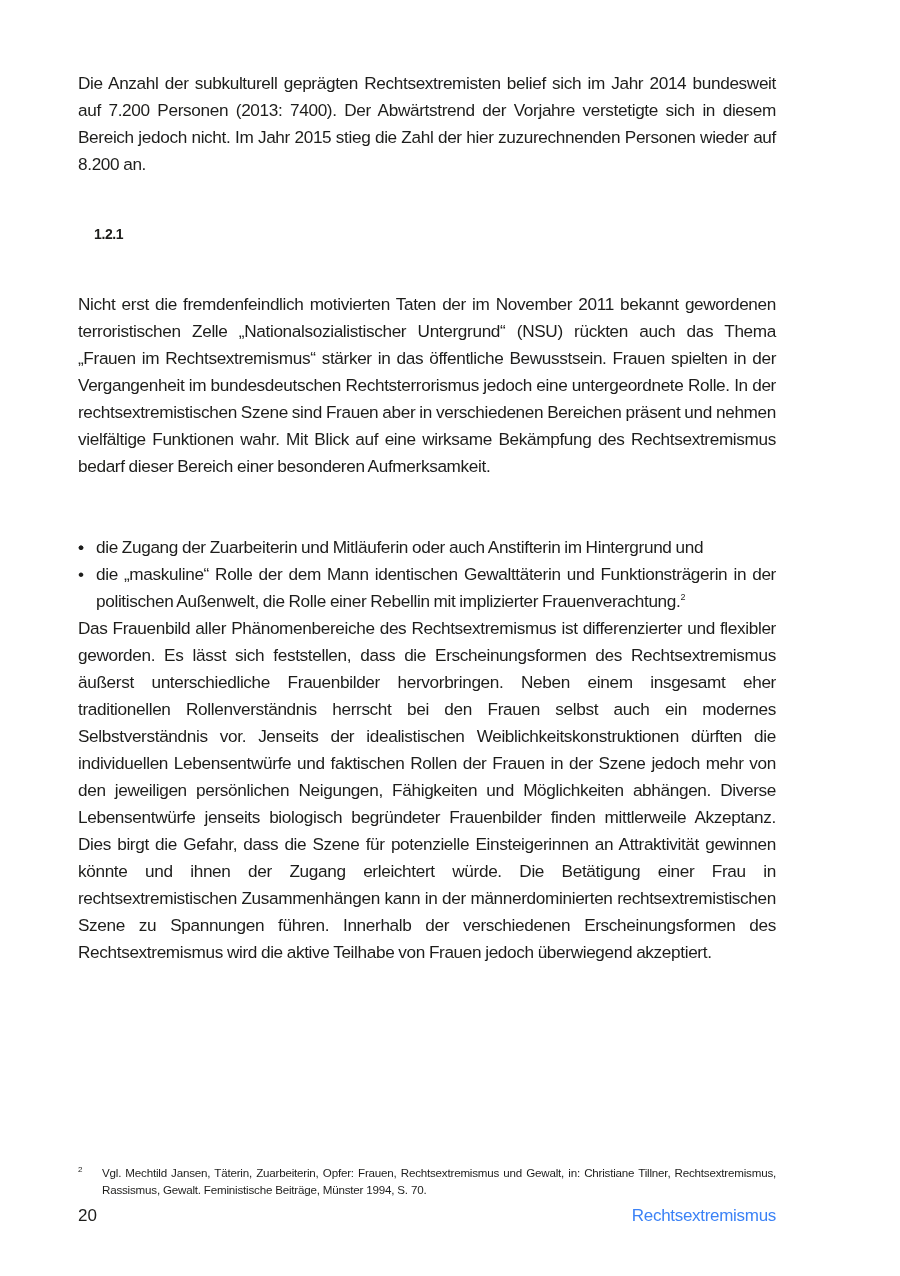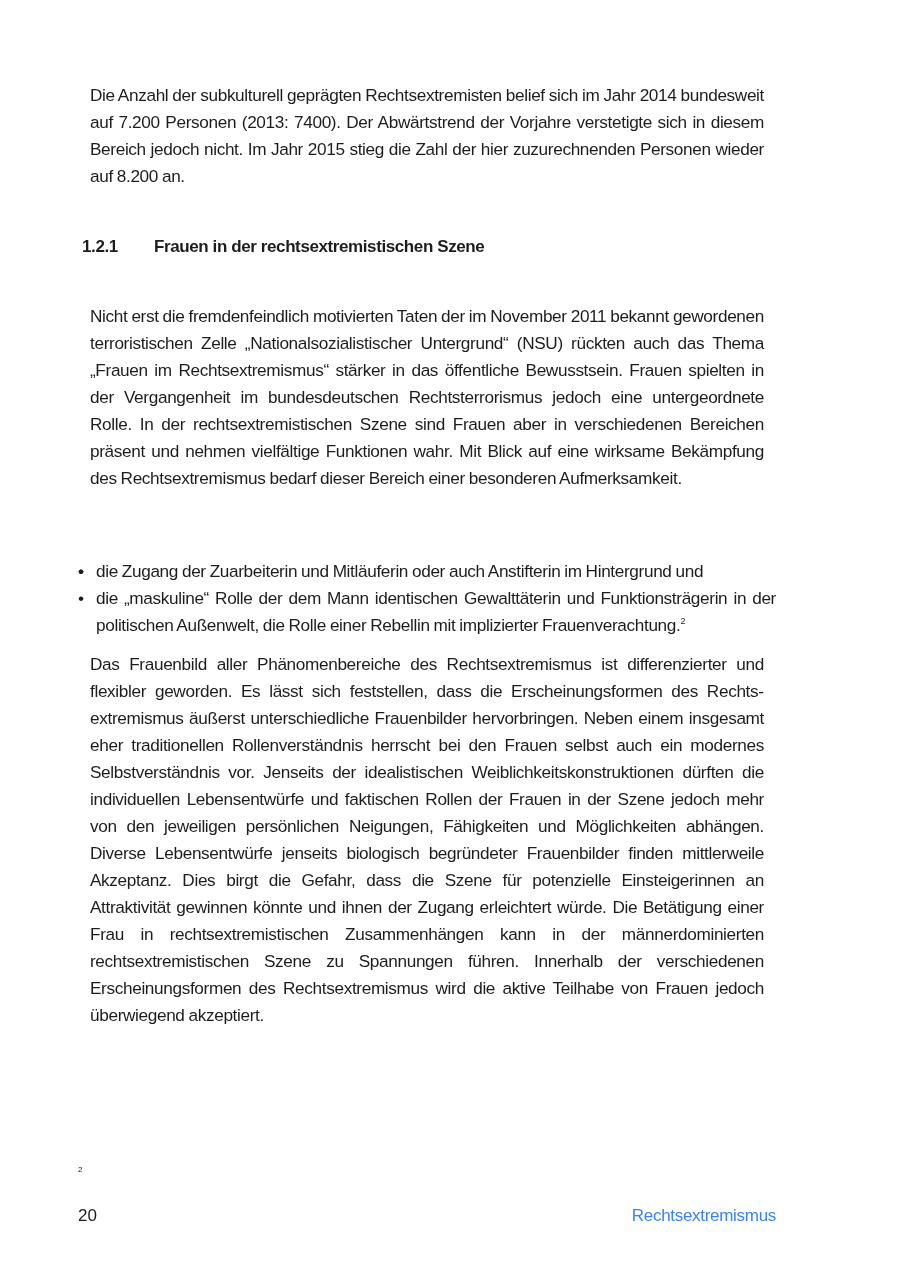--- a/index.html
+++ b/index.html
@@ -11,31 +11,31 @@
       font-family: "Liberation Sans", "DejaVu Sans", sans-serif;
       color: #1d1d1b;
     }
     .page {
       position: absolute;
       left: 78px;
       top: 70px;
       width: 698px;
     }
     p.body {
-      margin: 12px;
+      margin: 0;
       font-size: 17.2px;
       line-height: 27px;
       text-align: justify;
       letter-spacing: -0.35px;
       word-spacing: -0.5px;
       hyphens: manual;
     }
     h2.sec {
-      margin: 4px;
-      font-size: 17px;
+      margin: 16px;
+      font-size: 14px;
       line-height: 27px;
       font-weight: bold;
       letter-spacing: -0.4px;
       display: flex;
     }
     h2.sec .num { display: inline-block; width: 72px; }
     h2.sec.sub .num { width: 72px; }
     .gap { height: 27px; }
     ul.bullets {
       list-style: none;
@@ -98,21 +98,20 @@
 <body>
 
 <div class="page">
 
   <p class="body">Die Anzahl der subkulturell geprägten Rechtsextremisten belief sich im Jahr 2014 bun­desweit auf 7.200 Personen (2013: 7400). Der Abwärtstrend der Vorjahre verstetigte sich in diesem Bereich jedoch nicht. Im Jahr 2015 stieg die Zahl der hier zuzurechnen­den Personen wieder auf 8.200 an.</p>
 
   <div class="gap"></div>
 
   <h2 class="sec">
     <span class="num">1.2.1</span>
-    <span>Frauen in der rechtsextremistischen Szene</span>
   </h2>
 
   <div class="gap"></div>
 
   <p class="body">Nicht erst die fremdenfeindlich motivierten Taten der im November 2011 bekannt ge­wordenen terroristischen Zelle „Nationalsozialistischer Untergrund“ (NSU) rückten auch das Thema „Frauen im Rechtsextremismus“ stärker in das öffentliche Bewusst­sein. Frauen spielten in der Vergangenheit im bundesdeutschen Rechtsterrorismus je­doch eine untergeordnete Rolle. In der rechtsextremistischen Szene sind Frauen aber in verschiedenen Bereichen präsent und nehmen vielfältige Funktionen wahr. Mit Blick auf eine wirksame Bekämpfung des Rechtsextremismus bedarf dieser Bereich einer besonderen Aufmerksamkeit.</p>
 
   <div class="gap"></div>
 
 
   <div class="gap"></div>
@@ -132,19 +131,20 @@
     </li>
   </ul>
 
   <p class="body">Das Frauenbild aller Phänomenbereiche des Rechtsextremismus ist differenzierter und flexibler geworden. Es lässt sich feststellen, dass die Erscheinungsformen des Rechts­extremismus äußerst unterschiedliche Frauenbilder hervorbringen. Neben einem ins­gesamt eher traditionellen Rollenverständnis herrscht bei den Frauen selbst auch ein modernes Selbstverständnis vor. Jenseits der idealistischen Weiblichkeitskonstruk­tionen dürften die individuellen Lebensentwürfe und faktischen Rollen der Frauen in der Szene jedoch mehr von den jeweiligen persönlichen Neigungen, Fähigkeiten und Möglichkeiten abhängen. Diverse Lebensentwürfe jenseits biologisch begründeter Frauenbilder finden mittlerweile Akzeptanz. Dies birgt die Gefahr, dass die Szene für potenzielle Einsteigerinnen an Attraktivität gewinnen könnte und ihnen der Zugang er­leichtert würde. Die Betätigung einer Frau in rechtsextremistischen Zusammenhängen kann in der männerdominierten rechtsextremistischen Szene zu Spannungen führen. Innerhalb der verschiedenen Erscheinungsformen des Rechtsextremismus wird die ak­tive Teilhabe von Frauen jedoch überwiegend akzeptiert.</p>
 
 </div>
 
 <div class="footnotes">
   <div class="footnote">
     <span class="fn-mark">2</span>
+    <span>Vgl. Mechtild Jansen, Täterin, Zuarbeiterin, Opfer: Frauen, Rechtsextremismus und Gewalt, in: Christiane Tillner, Rechtsextre­mismus, Rassismus, Gewalt. Feministische Beiträge, Münster 1994, S. 70.</span>
   </div>
 </div>
 
 <div class="page-footer">
   <span class="page-number">20</span>
   <span class="running-title">Rechtsextremismus</span>
 </div>
 
 </body></html>

